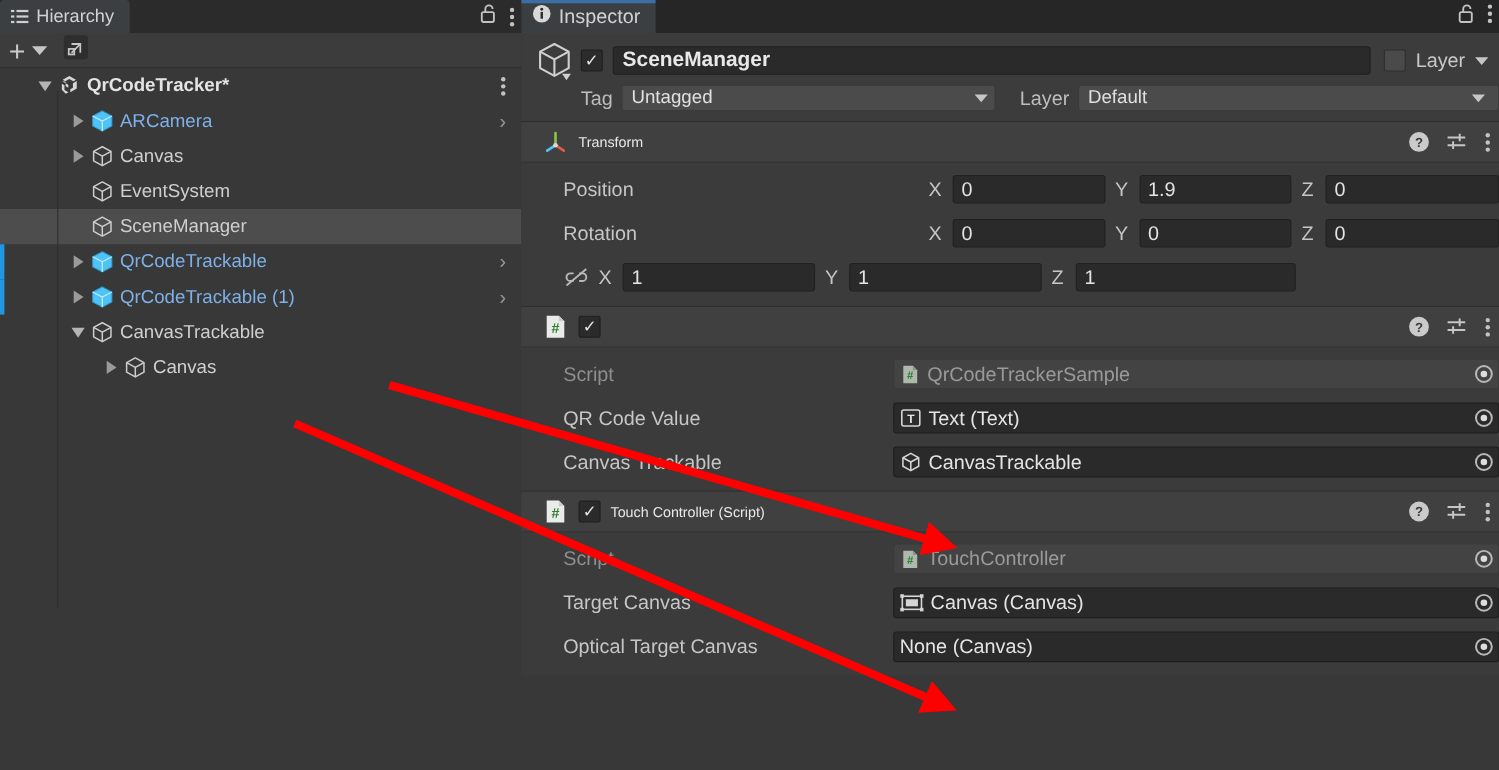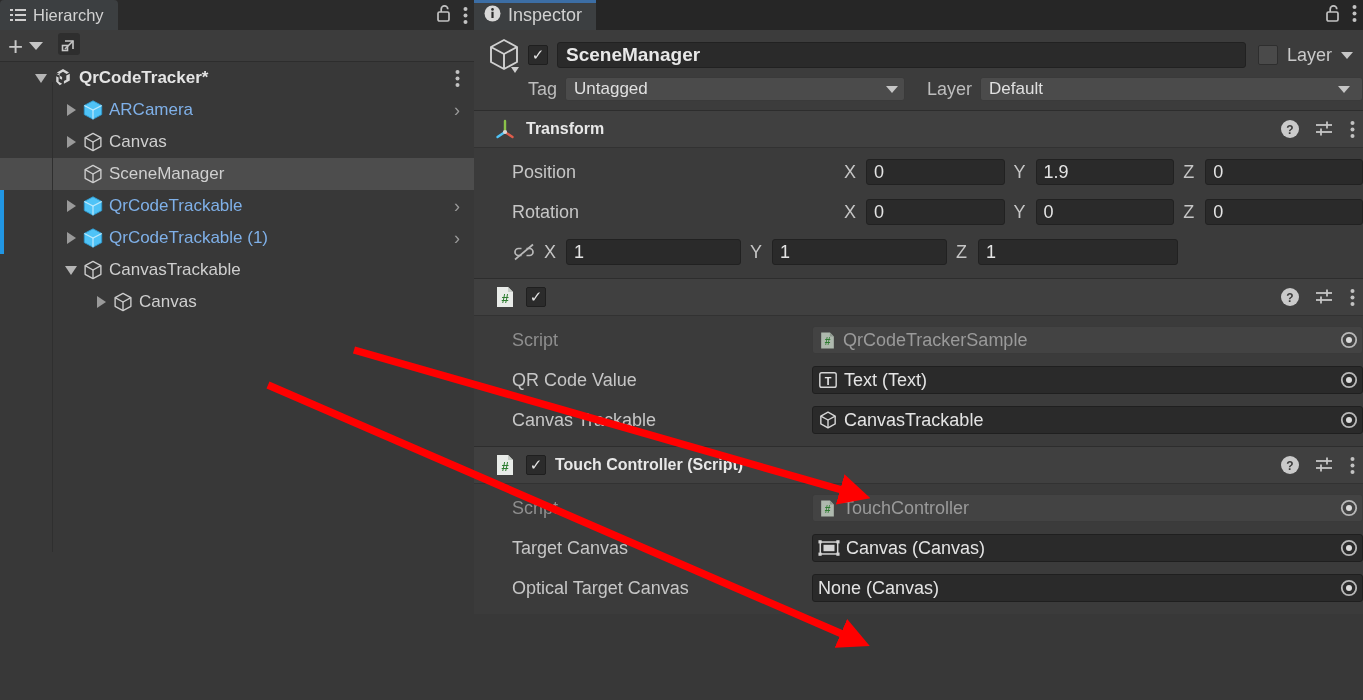--- a/index.html
+++ b/index.html
@@ -93,21 +93,21 @@
     display: flex; align-items: center; justify-content: space-between;
     padding: 0 6px 0 8px; color: #e0e0e0; font-size: 17px;
   }
   .dd-caret { width:0;height:0;border-left:6px solid transparent;border-right:6px solid transparent;border-top:7px solid #c6c6c6;}
 
   .comp { border-top: 1px solid #2d2d2d; background: #3f3f3f; }
   .comp-head {
     height: 37px; display: flex; align-items: center; gap: 9px; padding: 0 8px 0 10px;
     background: #404040; border-bottom: 1px solid #323232; position: relative;
   }
-  .comp-title { color: #e8e8e8; font-size: 16px; font-weight: bold; }
+  .comp-title { color: #e8e8e8; font-size: 13px; font-weight: normal; }
   .comp-head-icons { position: absolute; right: 8px; display: flex; align-items: center; gap: 14px; }
   .comp-body { background: #3b3b3b; padding: 4px 0 6px 0; }
   .prow { height: 40px; display: flex; align-items: center; padding-left: 38px; }
   .pname { color: #c6c6c6; font-size: 18px; width: 300px; flex: 0 0 300px;}
   .pname.dim { color: #8e8e8e; }
   .axis { color: #c6c6c6; font-size: 18px; width: 22px; flex: 0 0 22px; }
   .numfield {
     height: 26px; background: #2a2a2a; border: 1px solid #212121; border-radius: 3px;
     color: #e4e4e4; font-size: 18px; display: flex; align-items: center; padding: 0 7px;
   }
@@ -226,20 +226,32 @@
           </span>
           <span class="cube"><svg width="22" height="22" viewBox="0 0 24 24">
     <g fill="none" stroke="#cdcdcd" stroke-width="1.5" stroke-linejoin="round">
       <path d="M12 2.6 L20.6 7.3 L20.6 16.7 L12 21.4 L3.4 16.7 L3.4 7.3 Z"></path>
       <path d="M3.4 7.3 L12 12 L20.6 7.3"></path>
                 <path d="M12 12 L12 21.4"></path>
     </g>
             </svg></span>
           <span class="" style="">Canvas</span>
         </div>
+        <div class="row">
+          <span style="flex:0 0 60px"></span>
+          <span class="twirl"></span>
+          <span class="cube"><svg width="22" height="22" viewBox="0 0 24 24">
+    <g fill="none" stroke="#cdcdcd" stroke-width="1.5" stroke-linejoin="round">
+      <path d="M12 2.6 L20.6 7.3 L20.6 16.7 L12 21.4 L3.4 16.7 L3.4 7.3 Z"></path>
+      <path d="M3.4 7.3 L12 12 L20.6 7.3"></path>
+                <path d="M12 12 L12 21.4"></path>
+    </g>
+            </svg></span>
+          <span class="" style="">EventSystem</span>
+        </div>
         <div class="row selected">
           <span style="flex:0 0 60px"></span>
           <span class="twirl"></span>
           <span class="cube"><svg width="22" height="22" viewBox="0 0 24 24">
     <g fill="none" stroke="#cdcdcd" stroke-width="1.5" stroke-linejoin="round">
       <path d="M12 2.6 L20.6 7.3 L20.6 16.7 L12 21.4 L3.4 16.7 L3.4 7.3 Z"></path>
       <path d="M3.4 7.3 L12 12 L20.6 7.3"></path>
                 <path d="M12 12 L12 21.4"></path>
     </g>
             </svg></span>

